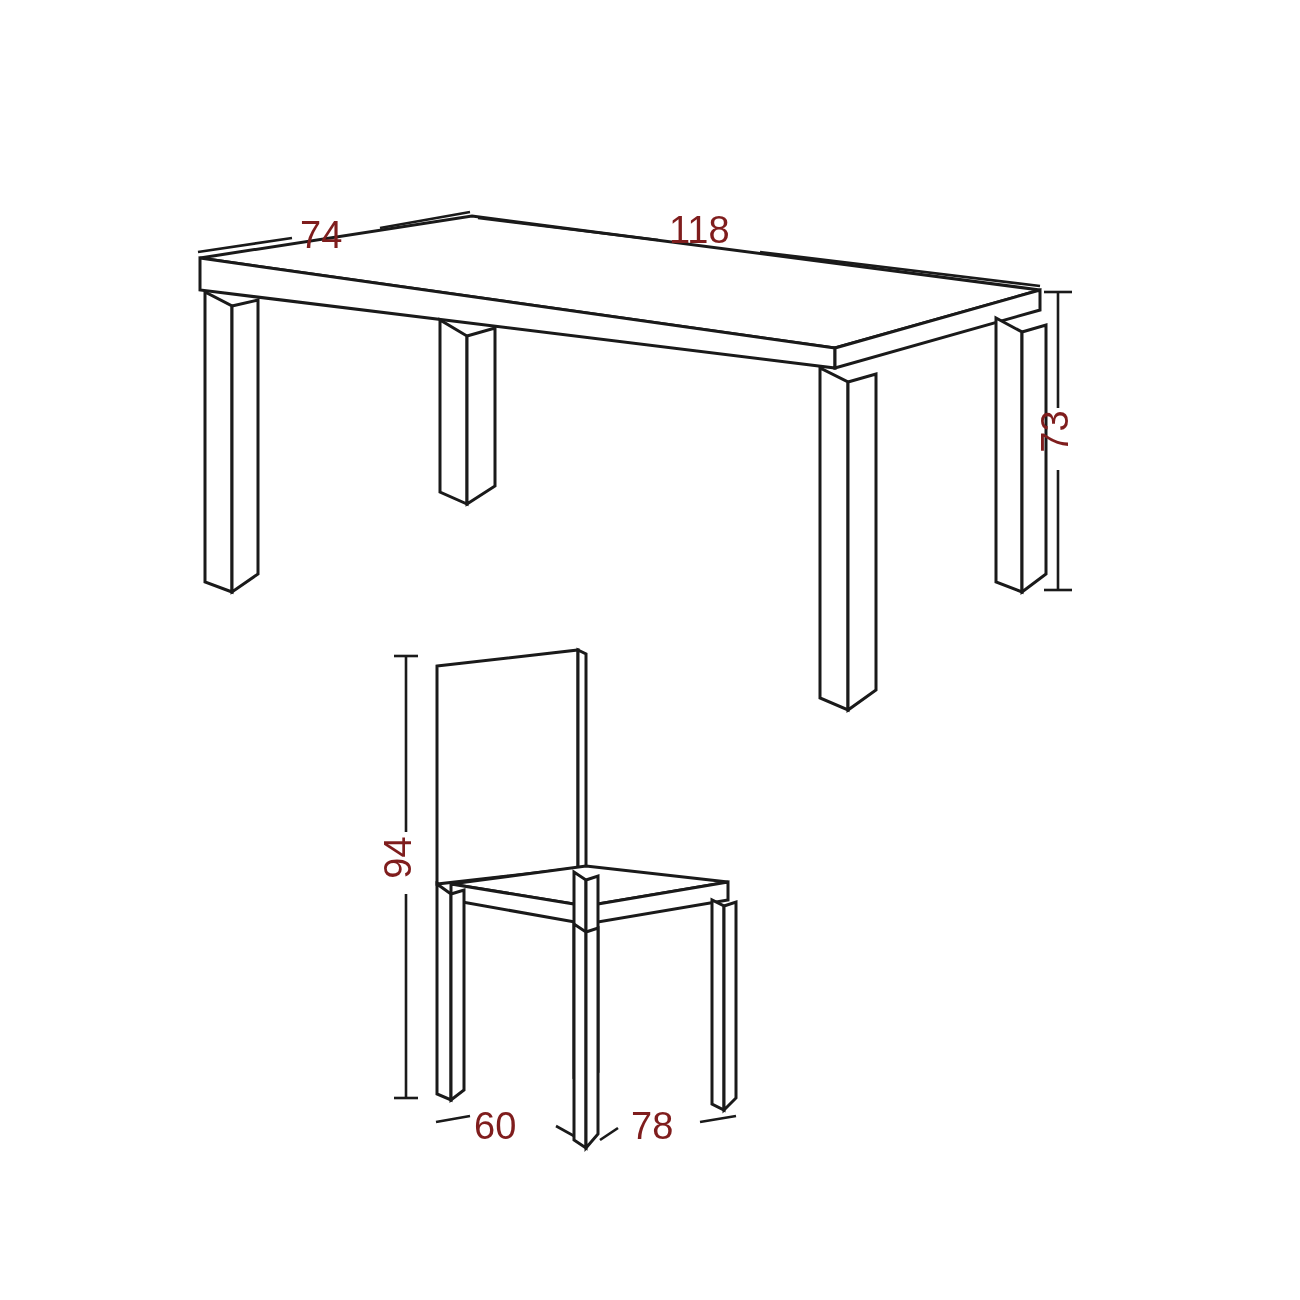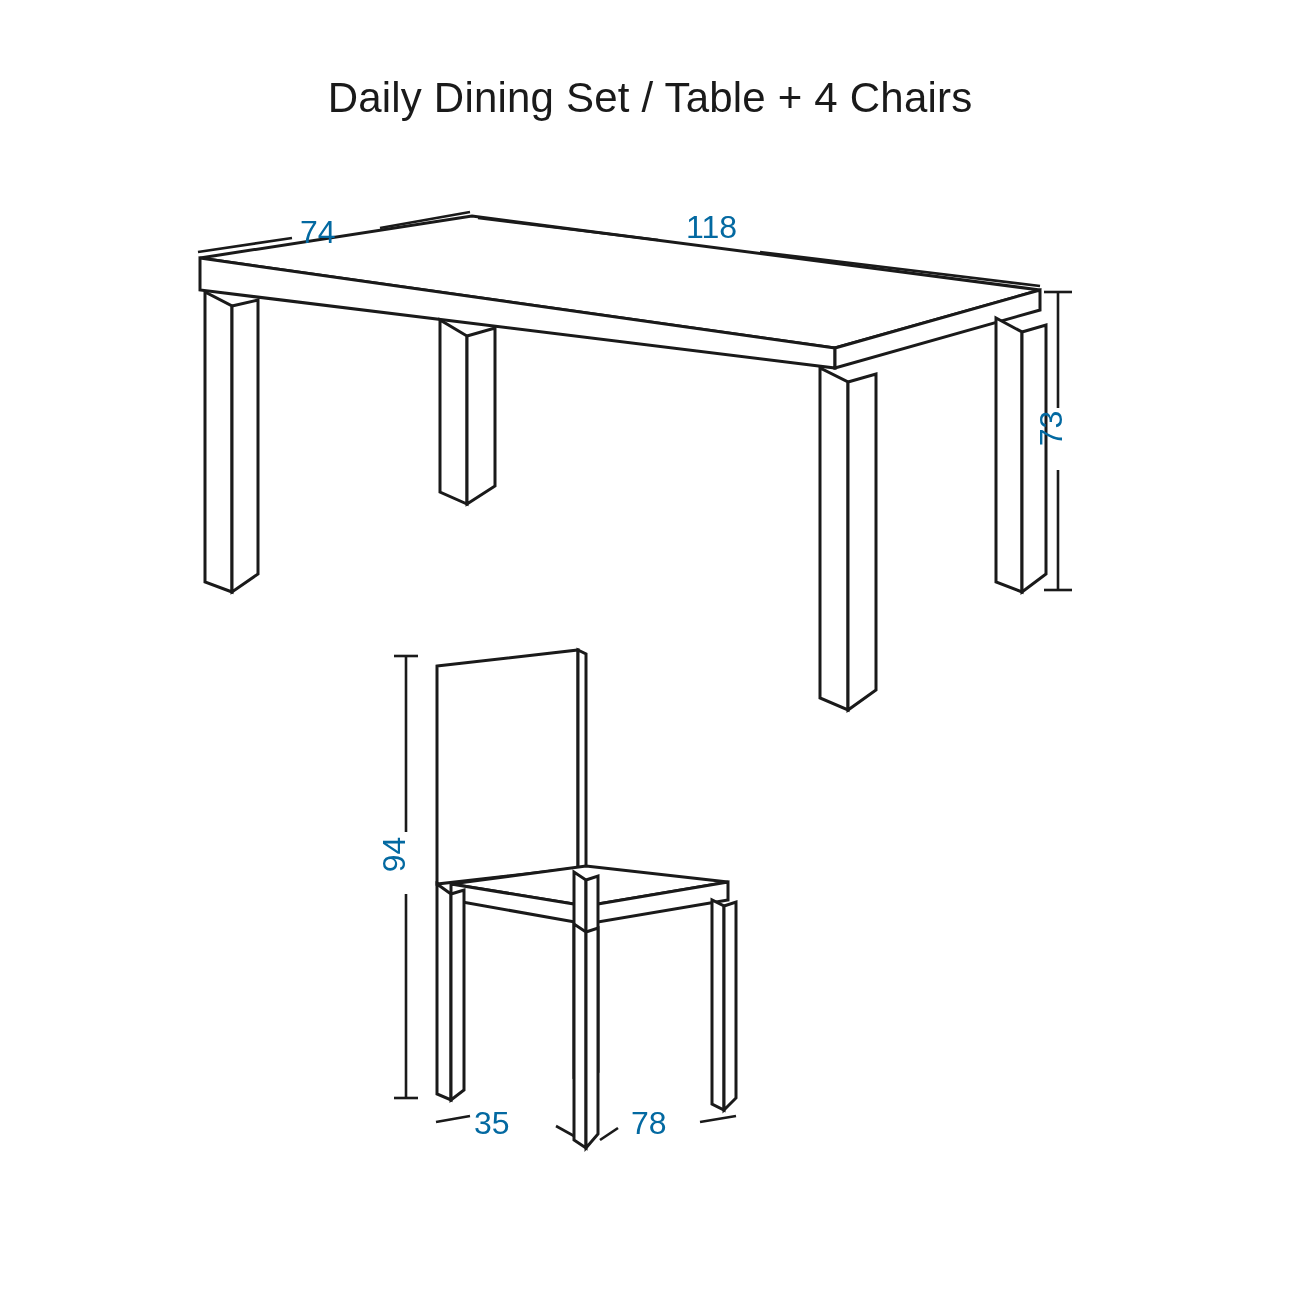--- a/index.html
+++ b/index.html
@@ -33,31 +33,31 @@
     top: 74px;
     width: 1300px;
     text-align: center;
     font-size: 42px;
     letter-spacing: 0.2px;
     color: #1a1a1a;
     font-family: "Liberation Sans", sans-serif;
   }
   .dim-label {
     position: absolute;
-    font-size: 32px;
-    color: #0369a1;
+    font-size: 38px;
+    color: #7f1d1d;
     font-family: "Liberation Sans", sans-serif;
     white-space: nowrap;
   }
   .dim-vert {
     transform: rotate(-90deg);
     transform-origin: 50% 50%;
   }
   #lbl-74  { left: 300px; top: 214px; }
-  #lbl-118 { left: 686px; top: 209px; }
+  #lbl-118 { left: 669px; top: 209px; }
   #lbl-73  { left: 1034px; top: 410px; }
   #lbl-94  { left: 377px; top: 836px; }
   #lbl-48  { left: 474px; top: 1105px; }
   #lbl-43  { left: 631px; top: 1105px; }
 </style>
 </head>
 <body>
 
 <div id="canvas-wrap">
 
@@ -133,22 +133,21 @@
 
         <path d="M 436 1122 L 470 1116"></path>
         <path d="M 556 1126 L 574 1136"></path>
 
         <path d="M 600 1140 L 618 1128"></path>
         <path d="M 700 1122 L 736 1116"></path>
       </g>
     </g>
   </svg>
 
-  <div class="title-text">Daily Dining Set / Table + 4 Chairs</div>
 
   <div class="dim-label" id="lbl-74">74</div>
   <div class="dim-label" id="lbl-118">118</div>
   <div class="dim-label dim-vert" id="lbl-73">73</div>
   <div class="dim-label dim-vert" id="lbl-94">94</div>
-  <div class="dim-label" id="lbl-48">35</div>
+  <div class="dim-label" id="lbl-48">60</div>
   <div class="dim-label" id="lbl-43">78</div>
 
 </div>
 
 </body></html>

